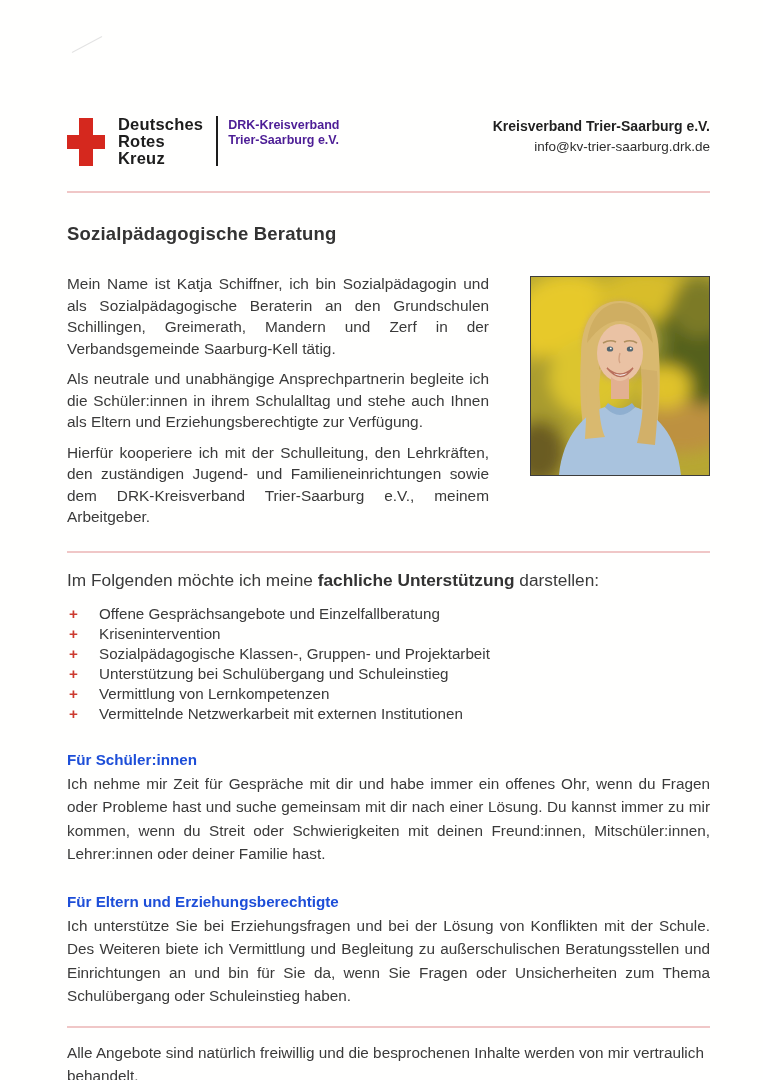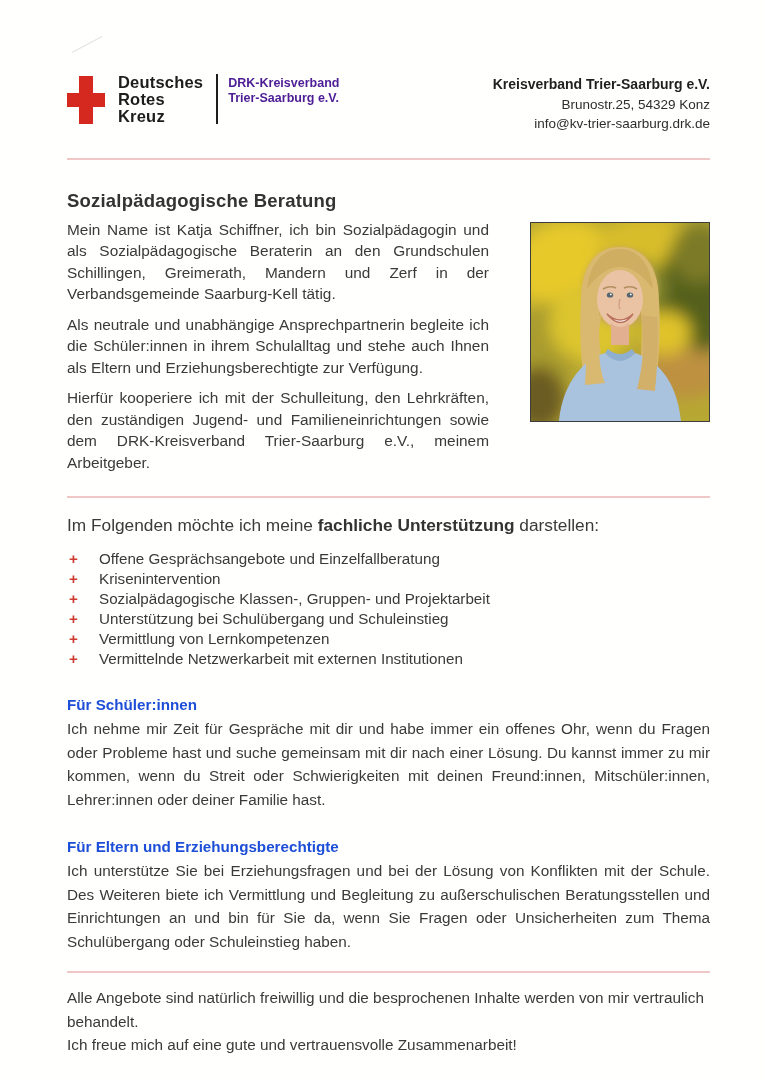--- a/index.html
+++ b/index.html
@@ -12,39 +12,39 @@
     color:#3a3a3a;
     box-sizing:border-box;
   }
   .content{position:relative;margin:0 53px 0 67px;width:643px;}
   .scan-artifact{
     position:absolute;left:70px;top:44px;width:34px;height:1px;
     background:#e3e3e3;transform:rotate(-28deg);
   }
 
   
-  .header{display:flex;align-items:flex-start;padding-top:74px;}
+  .header{display:flex;align-items:flex-start;padding-top:116px;}
   .logo-group{display:flex;align-items:flex-start;}
   .cross{position:relative;width:38px;height:48px;margin-top:2px;}
   .cross .v{position:absolute;left:12px;top:0;width:14px;height:48px;background:#d5281e;}
   .cross .h{position:absolute;left:0;top:17px;width:38px;height:14px;background:#d5281e;}
   .logo-title{margin-left:13px;font-weight:bold;font-size:16.5px;line-height:17px;color:#1d1d1d;letter-spacing:.2px;}
   .logo-divider{width:2px;background:#1d1d1d;height:50px;margin:0 10px 0 13px;}
   .logo-sub{font-weight:bold;font-size:12.5px;line-height:15px;color:#4c1d95;padding-top:2px;}
   .hq-contact{margin-left:auto;text-align:right;font-size:13.5px;line-height:19.5px;color:#2e2e2e;margin-top:1px;}
   .hq-contact .hq-name{font-weight:bold;font-size:14px;color:#1f1f1f;text-align:center;}
 
   .rule{height:2px;background:#f0c7c7;border:0;}
   .rule-1{margin-top:24px;}
   .rule-2{margin-top:14px;}
   .rule-3{margin-top:18px;}
 
   
   .doc-title{margin-top:30px;font-size:18.5px;font-weight:bold;color:#333333;letter-spacing:.2px;}
-  .intro-row{display:flex;margin-top:7px;gap:34px;}
+  .intro-row{display:flex;margin-top:28px;gap:34px;}
   .intro-col{width:422px;}
   .intro-col p{
     margin:0 0 9px 0;font-size:15.4px;line-height:21.5px;
     text-align:justify;color:#3a3a3a;
   }
   .photo-frame{margin-left:auto;width:178px;height:198px;border:1px solid #3c3c3c;margin-top:3px;background:#cdbb3c;}
   .photo-frame svg{display:block;}
 
   
   .support-heading{margin-top:17px;font-size:17.3px;color:#3a3a3a;}
@@ -81,21 +81,20 @@
           <div>Kreuz</div>
         </div>
         <div class="logo-divider"></div>
         <div class="logo-sub">
           <div>DRK-Kreisverband</div>
           <div>Trier-Saarburg e.V.</div>
         </div>
       </div>
       <div class="hq-contact">
         <div class="hq-name">Kreisverband Trier-Saarburg e.V.</div>
-        <div>Brunostr.25, 54329 Konz</div>
         <div>info@kv-trier-saarburg.drk.de</div>
       </div>
     </div>
 
     <hr class="rule rule-1">
 
     <div class="doc-title">Sozialpädagogische Beratung</div>
 
     <div class="intro-row">
       <div class="intro-col">

